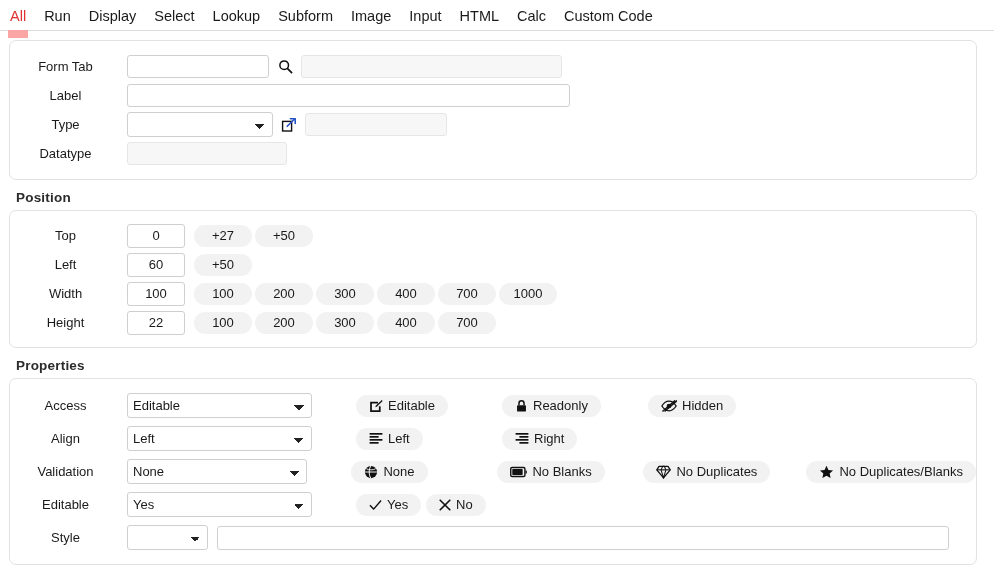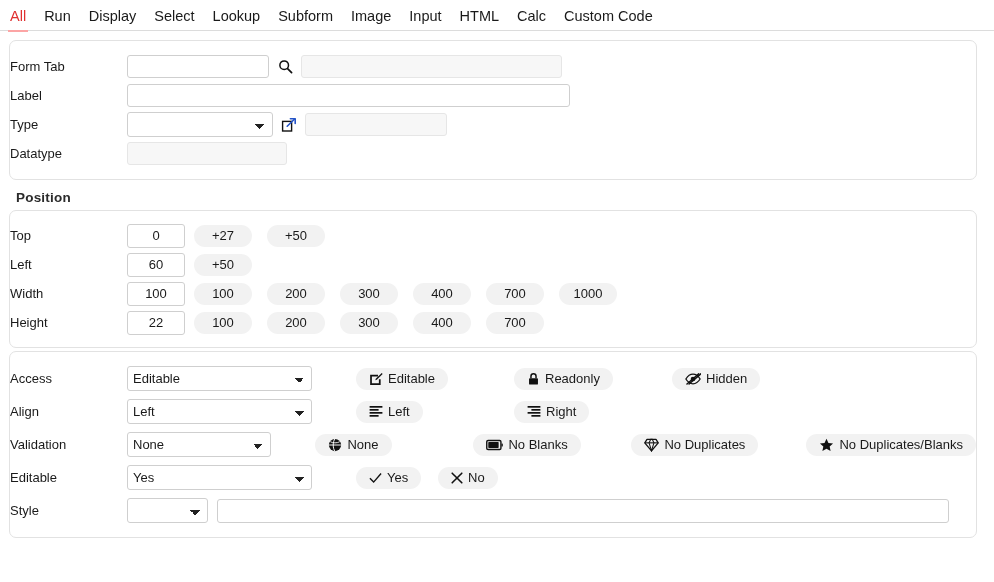--- a/index.html
+++ b/index.html
@@ -25,21 +25,21 @@
   .tab {
     font-size: 14.5px;
     line-height: 18px;
     color: #1a1a1a;
     padding: 1px 2px 5px 2px;
     cursor: pointer;
     white-space: nowrap;
   }
   .tab.active {
     color: #e03030;
-    border-bottom: 2px solid #fca5a5;
+    border-bottom: 8px solid #fca5a5;
   }
 
   
   .wrap { padding: 0; }
   .section-title {
     font-size: 13.5px;
     font-weight: bold;
     color: #2b2b2b;
     margin: 10px 0 5px 16px;
     letter-spacing: .2px;
@@ -57,21 +57,21 @@
   .row {
     display: flex;
     align-items: center;
     height: 29px;
     margin-bottom: 0;
   }
   .row + .row { margin-top: 0px; }
 
   .lbl {
     width: 117px;
-    text-align: left;
+    text-align: center;
     padding-right: 6px;
     font-size: 13px;
     color: #1a1a1a;
     flex: 0 0 auto;
     white-space: nowrap;
   }
 
   
   input.txt, input.num, select.sel {
     font-family: "Liberation Sans", sans-serif;
@@ -124,21 +124,21 @@
     border-radius: 11px;
     height: 22px;
     padding: 0 13px;
     font-size: 13px;
     color: #1a1a1a;
     cursor: pointer;
     white-space: nowrap;
     font-family: "Liberation Sans", sans-serif;
   }
   .pill.num-pill { min-width: 58px; justify-content: center; padding: 0 10px; }
-  .pillrow { display: flex; align-items: center; gap: 12px; }
+  .pillrow { display: flex; align-items: center; gap: 0; }
   .pillslot { width: 61px; flex: 0 0 auto; display: flex; }
   .pillslot.xwide { width: 146px; }
   .pillslot.w70 { width: 70px; }
 
   svg { display: block; }
 </style>
 </head>
 <body>
 
 <div class="tabbar">
@@ -268,20 +268,21 @@
             <button class="pill num-pill">400</button>
           </div>
         <div class="pillslot">
             <button class="pill num-pill">700</button>
           </div>
       </div>
     </div>
 
   </div>
 
+  <div class="section-title">Properties</div>
   <div class="panel prop">
 
     <div class="row" style="height:33px;">
       <div class="lbl">Access</div>
       <select class="sel" style="width:185px;">
         <option>Editable</option>
       </select>
       <div class="pillrow" style="margin-left:44px;">
         <div class="pillslot xwide">
           <button class="pill">

